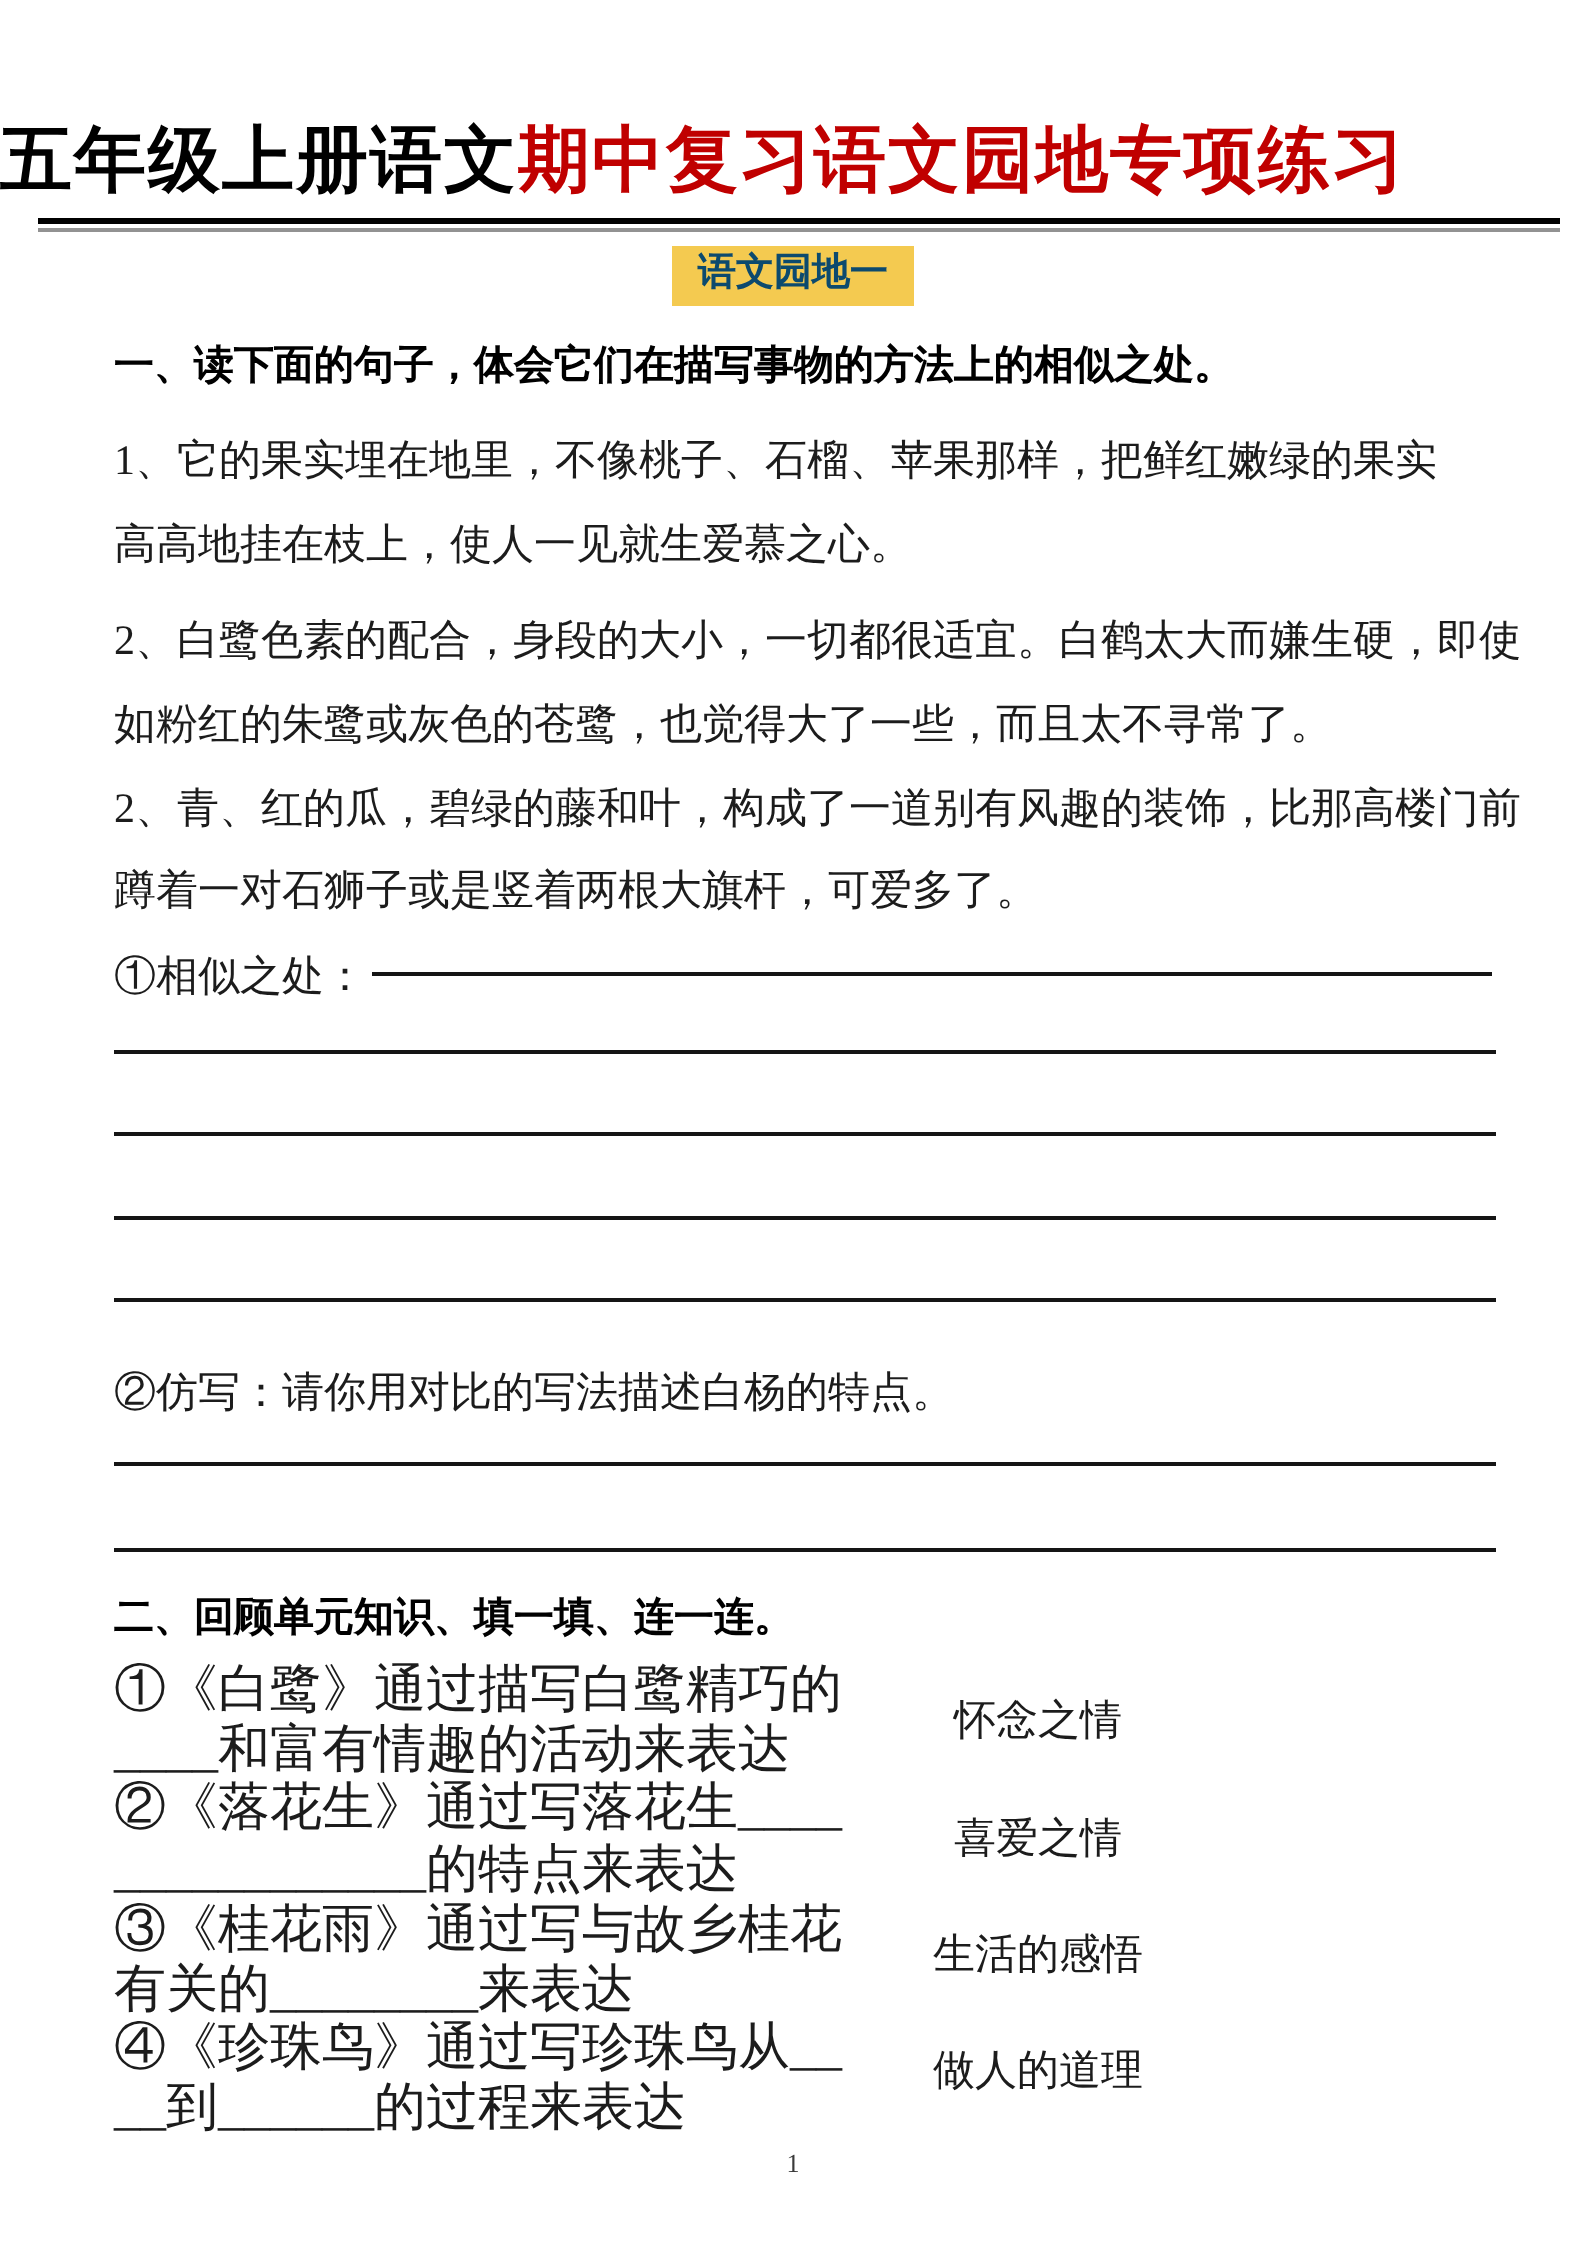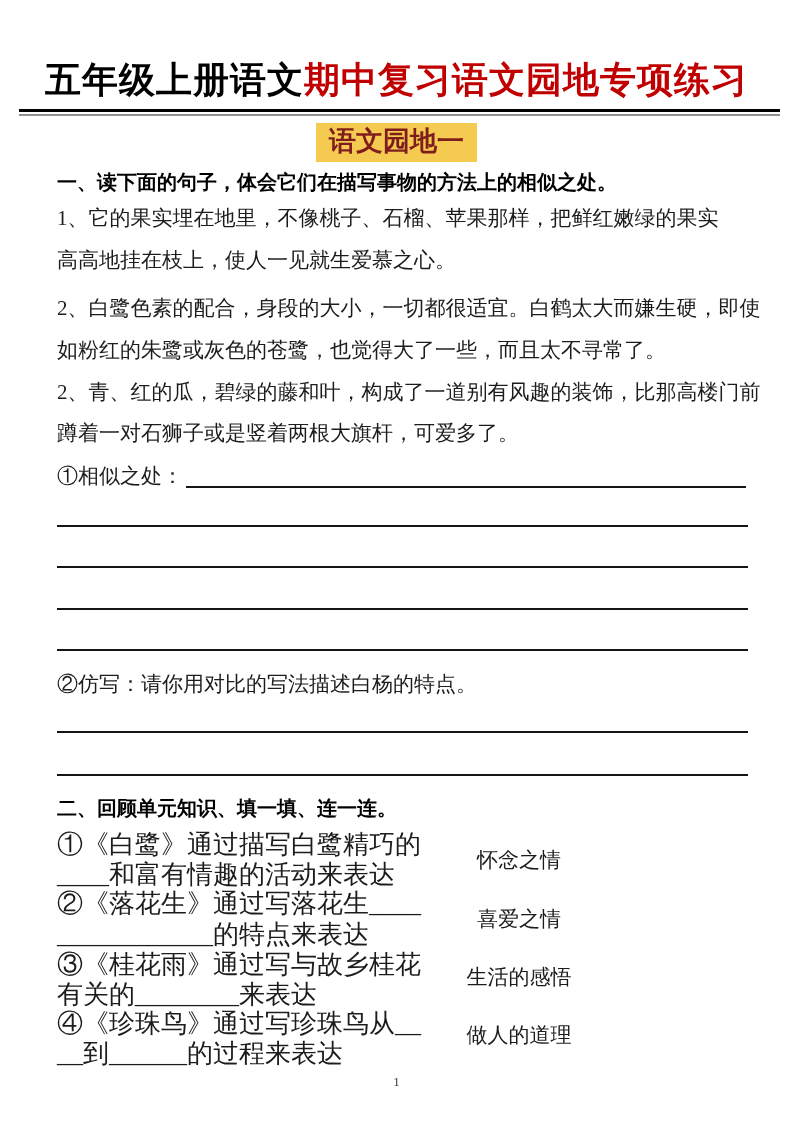--- a/index.html
+++ b/index.html
@@ -8,57 +8,58 @@
     width: 793px; height: 1122px;
     position: relative;
     font-family: "Liberation Serif", "DejaVu Serif", serif;
     color: #1c1c1c;
     overflow: hidden;
   }
   .abs { position: absolute; }
 
   .doc-title {
     top: 56px; left: 0; right: 0;
-    text-align: center;
+    text-align: left;
     font-size: 36px; font-weight: bold;
     font-family: Liberation Mono, monospace;
     letter-spacing: 1px;
     white-space: nowrap;
     color: #000000;
   }
 
   .header-rule { top: 109px; left: 19px; width: 761px; }
   .header-rule .rule-black { height: 3px; background: #000000; }
   .header-rule .rule-gap   { height: 2px; background: transparent; }
   .header-rule .rule-gray  { height: 2px; background: #929292; }
 
   .banner-wrap { top: 123px; left: 0; right: 0; text-align: center; }
   .banner {
     display: inline-block;
-    font-size: 27px; font-weight: bold;
+    font-size: 19px; font-weight: bold;
     font-family: "Liberation Sans", "DejaVu Sans", sans-serif;
-    color: #7f1d1d;
+    color: #0c4a6e;
     padding: 4px 13px 5px 13px;
     line-height: 1.1;
   }
 
   .sec-heading {
     left: 57px;
     font-family: "Liberation Sans", "DejaVu Sans", sans-serif;
     font-size: 20px; font-weight: bold;
     color: #000000;
     white-space: nowrap;
   }
 
   .body-line {
     left: 57px; width: 693px;
     font-size: 21px;
     line-height: 1.15;
     white-space: nowrap;
     color: #1c1c1c;
+    margin-top: 12px;
   }
 
   .blank-rule {
     left: 57px; width: 691px;
     border-top: 2px solid #151515;
     height: 0;
   }
   .label-rule {
     left: 186px; width: 560px;
     border-top: 2px solid #151515;

